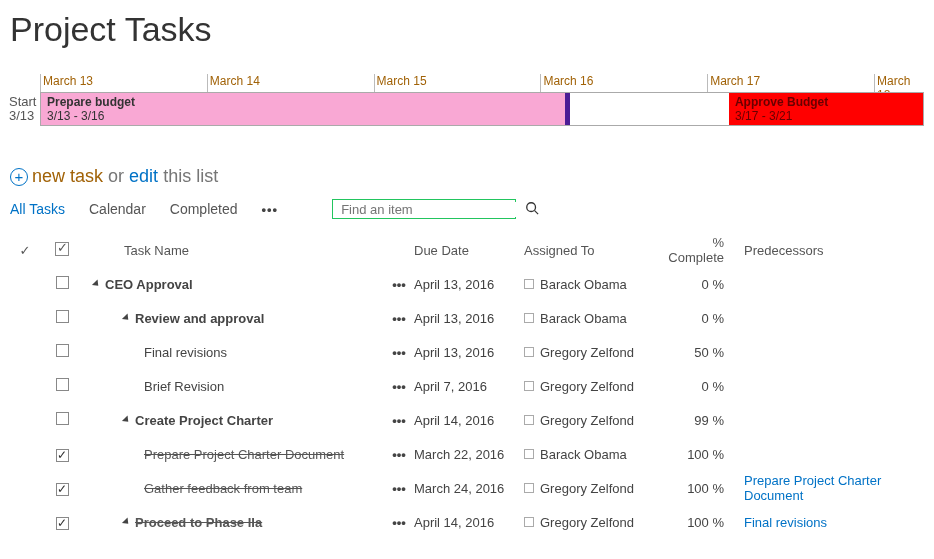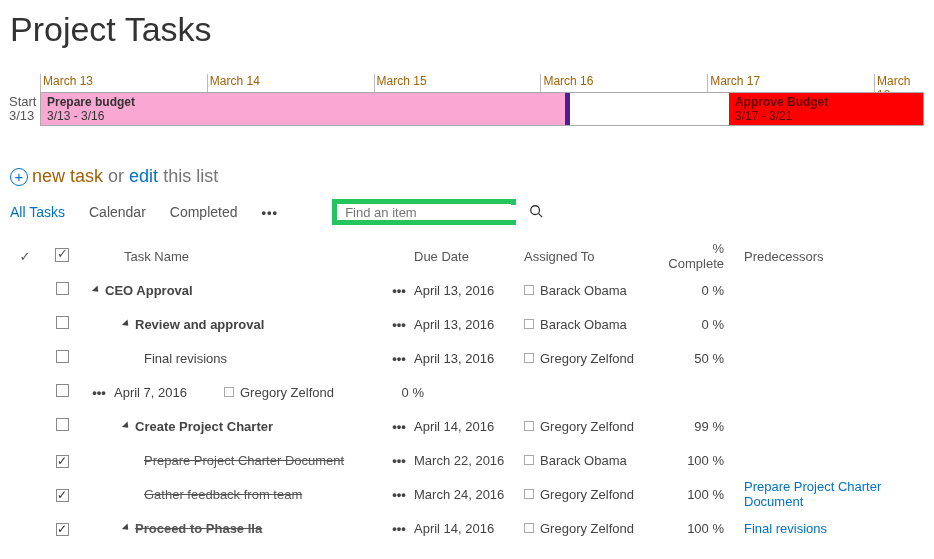--- a/index.html
+++ b/index.html
@@ -97,24 +97,24 @@
     display: flex;
     align-items: center;
     gap: 24px;
     margin-bottom: 14px;
   }
   .views-row .view { font-size: 14px; color: #555; cursor: pointer; }
   .views-row .view.active { color: #0072c6; }
   .views-row .ellipsis { font-weight: bold; letter-spacing: 1px; cursor: pointer; }
   .search-box {
     margin-left: 30px;
-    border: 5px solid #22c55e;
-    display: flex;
-    align-items: center;
-    height: 26px;
+    border: 1px solid #22c55e;
+    display: flex;
+    align-items: center;
+    height: 20px;
     width: 184px;
   }
   .search-box input {
     border: none;
     outline: none;
     padding: 0 8px;
     font-size: 13px;
     flex: 1;
     font-family: inherit;
   }
@@ -282,20 +282,21 @@
         <div class="col-assign">
           <span class="mini-cbox"></span>
           <span>Gregory Zelfond</span>
         </div>
         <div class="col-comp">50 %</div>
         <div class="col-pred"></div>
       </div>
       <div class="tr">
         <div class="col-check-a"></div>
         <div class="col-check-b"><span class="cbox"></span></div>
+        <div class="col-name"><span class="row-name indent-2"><span>Brief Revision</span></span></div>
         <div class="col-ell">•••</div>
         <div class="col-due due-red">April 7, 2016</div>
         <div class="col-assign">
           <span class="mini-cbox"></span>
           <span>Gregory Zelfond</span>
         </div>
         <div class="col-comp">0 %</div>
         <div class="col-pred"></div>
       </div>
       <div class="tr">

